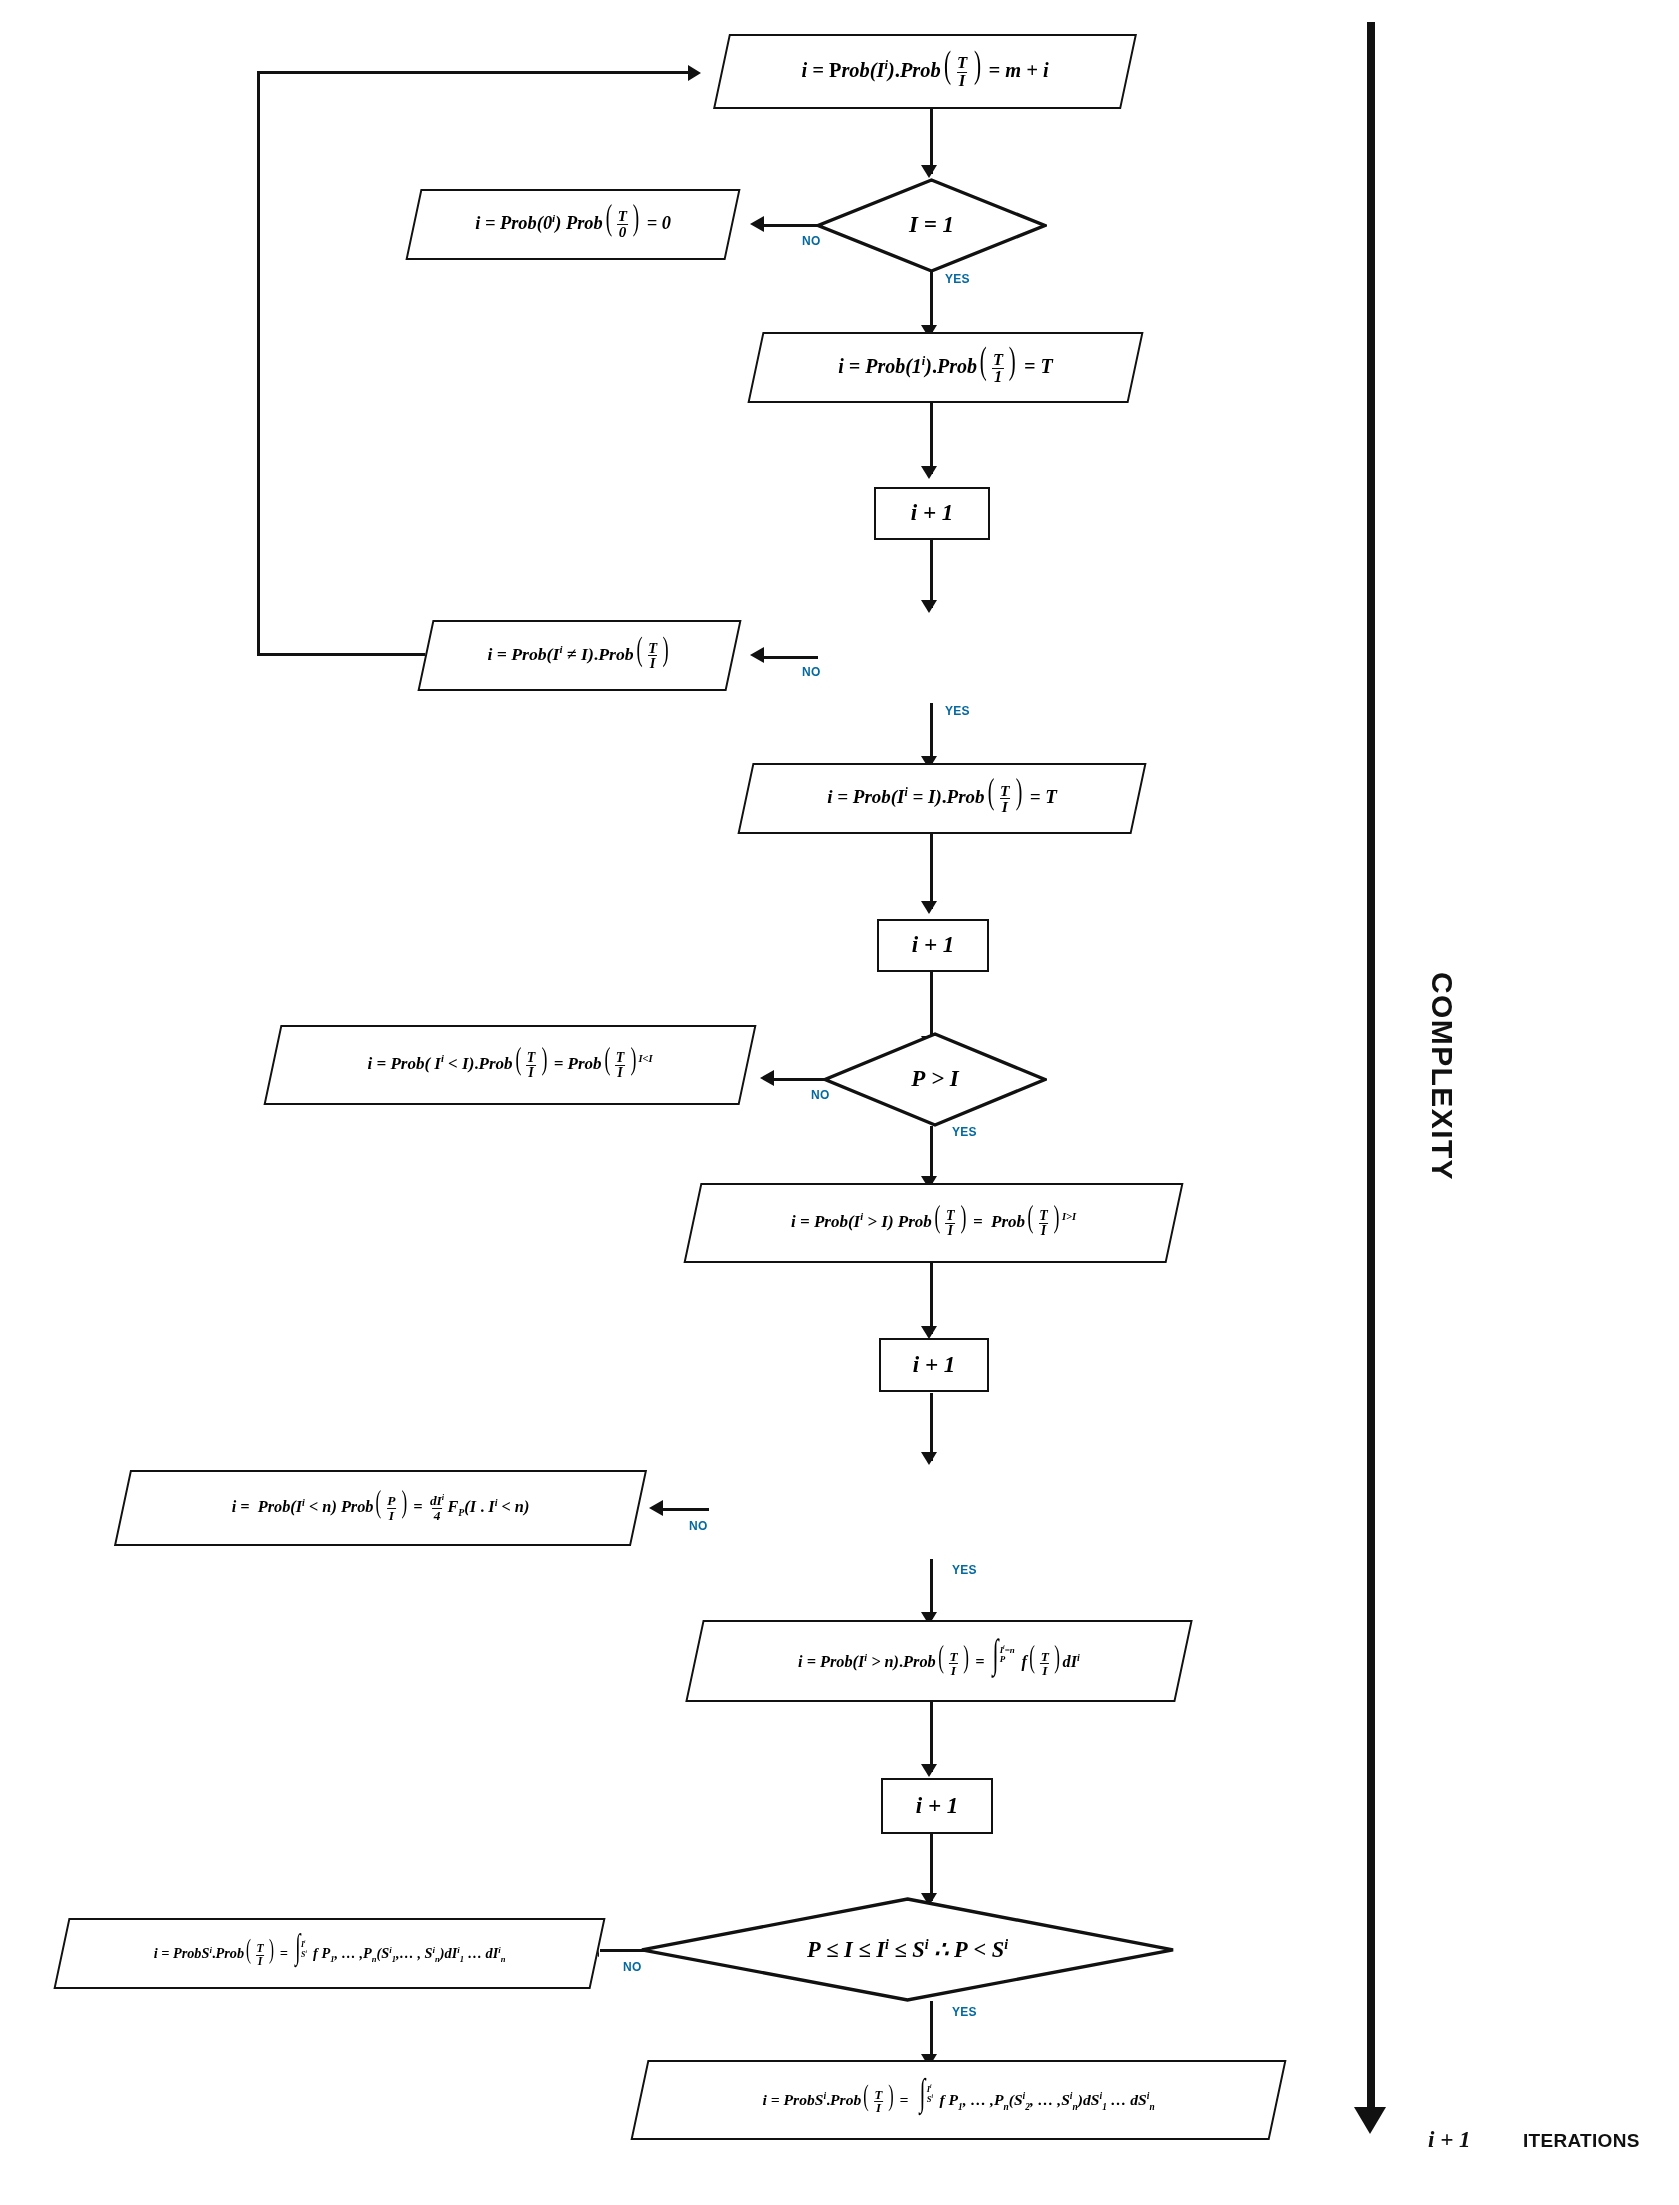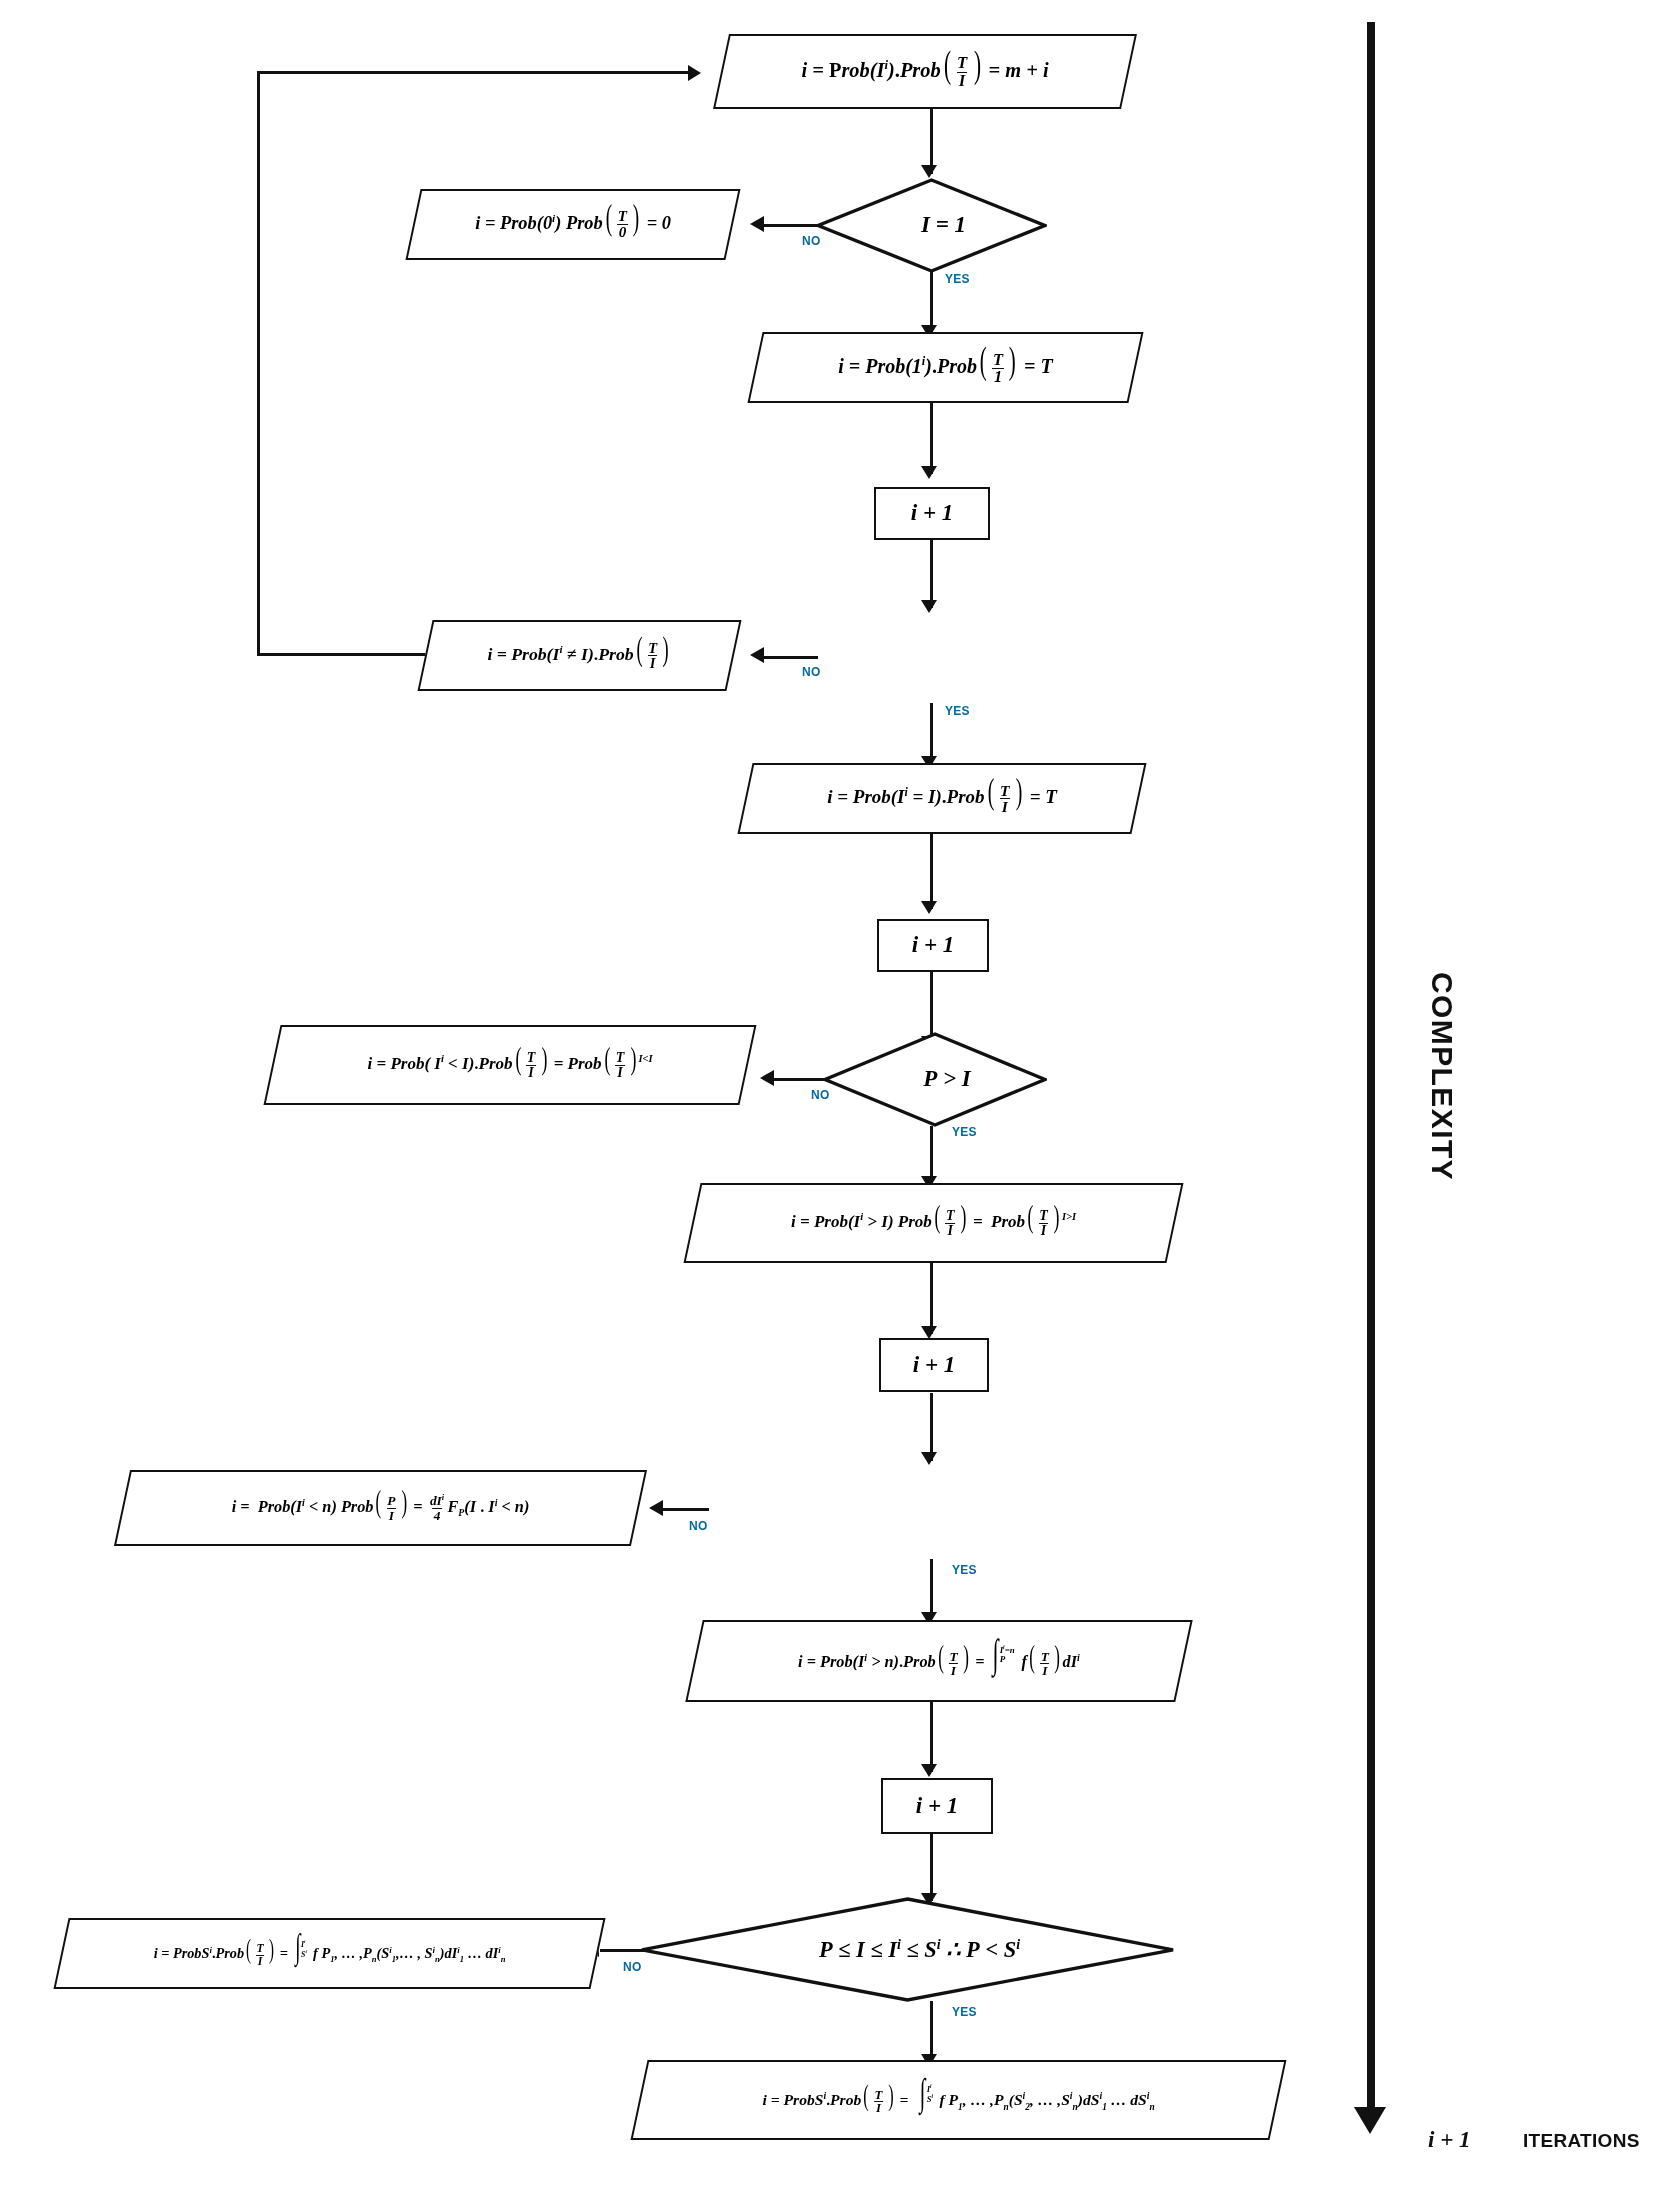--- a/index.html
+++ b/index.html
@@ -8,21 +8,21 @@
 
   
   .para{position:absolute;background:#fff;border:2px solid #111;display:flex;align-items:center;justify-content:center;
         transform:skewX(-12deg);box-sizing:border-box;}
   .para > .inner{transform:skewX(12deg);display:flex;align-items:center;justify-content:center;width:100%;padding:0 9.5px;box-sizing:border-box;}
 
   .rect{position:absolute;background:#fff;border:2.7px solid #111;display:flex;align-items:center;justify-content:center;box-sizing:border-box;}
 
   .diamond{position:absolute;}
   .diamond svg{position:absolute;left:0;top:0;}
-  .diamond .dlabel{position:absolute;left:12px;top:0;width:100%;height:100%;display:flex;align-items:center;justify-content:center;}
+  .diamond .dlabel{position:absolute;left:0;top:0;width:100%;height:100%;display:flex;align-items:center;justify-content:center;}
 
   
   .m{font-family:"Liberation Serif", serif;font-style:italic;font-weight:bold;white-space:nowrap;line-height:1.05;}
   .m .up{font-style:normal;}
   .frac{display:inline-flex;flex-direction:column;align-items:center;vertical-align:middle;margin:0 1.4px;line-height:1;}
   .frac .num{display:block;padding:0 2px;font-size:.82em;}
   .frac .den{display:block;border-top:1.1px solid #111;padding:0 2px;font-size:.82em;}
   .paren{display:inline-flex;align-items:center;font-size:1.9em;font-weight:400;font-style:normal;line-height:.55;transform:scaleX(.55);}
   .sup{font-size:.62em;vertical-align:super;font-style:italic;}
   .sub{font-size:.60em;vertical-align:sub;font-style:italic;}

